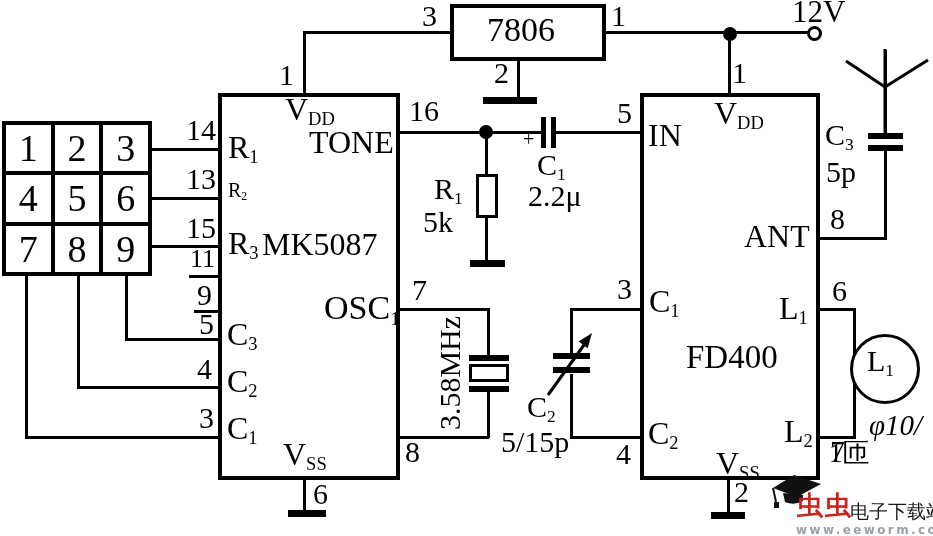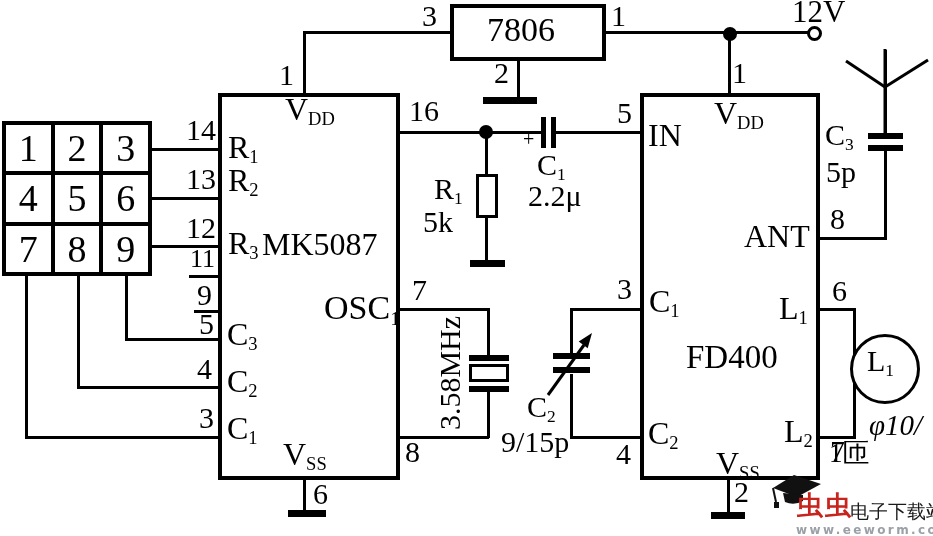--- a/index.html
+++ b/index.html
@@ -80,35 +80,36 @@
   <div class="lbl" style="left:487px;top:13px;font-size:34px">7806</div>
   <div class="lbl" style="left:422px;top:1px;font-size:30px">3</div>
   <div class="lbl" style="left:611px;top:1px;font-size:30px">1</div>
   <div class="lbl" style="left:494px;top:58px;font-size:30px">2</div>
   <div class="gnd" style="left:483px;top:97px;width:54px"></div>
   <div class="dot" style="left:723px;top:27px"></div>
   <div class="ring" style="left:807px;top:26px"></div>
   <div class="lbl" style="left:792px;top:-4px;font-size:31px">12V</div>
 
   <div class="lbl" style="left:285px;top:93px;font-size:32px"><span>V</span><span class="sb">DD</span></div>
+  <div class="lbl" style="left:309px;top:126px;font-size:32px">TONE</div>
   <div class="lbl" style="left:228px;top:131px;font-size:32px"><span>R</span><span class="sb">1</span></div>
-  <div class="lbl" style="left:228px;top:164px;font-size:32px"><span>R</span><span class="sb">2</span></div>
+  <div class="lbl" style="left:228px;top:180px;font-size:20px"><span>R</span><span class="sb">2</span></div>
   <div class="lbl" style="left:228px;top:227px;font-size:32px"><span>R</span><span class="sb">3</span></div>
   <div class="lbl" style="left:262px;top:228px;font-size:32px">MK5087</div>
   <div class="lbl" style="left:227px;top:318px;font-size:32px"><span>C</span><span class="sb">3</span></div>
   <div class="lbl" style="left:227px;top:365px;font-size:32px"><span>C</span><span class="sb">2</span></div>
   <div class="lbl" style="left:227px;top:412px;font-size:32px"><span>C</span><span class="sb">1</span></div>
   <div class="lbl" style="left:324px;top:291px;font-size:34px"><span>OSC</span><span class="sb">1</span></div>
   <div class="lbl" style="left:283px;top:438px;font-size:32px"><span>V</span><span class="sb">SS</span></div>
 
   <div class="lbl" style="left:279px;top:60px;font-size:30px">1</div>
   <div class="lbl" style="left:409px;top:96px;font-size:30px">16</div>
   <div class="lbl" style="left:186px;top:115px;font-size:30px">14</div>
   <div class="lbl" style="left:186px;top:164px;font-size:30px">13</div>
-  <div class="lbl" style="left:186px;top:213px;font-size:30px">12</div>
+  <div class="lbl" style="left:186px;top:213px;font-size:30px">15</div>
   <div class="lbl" style="left:190px;top:246px;font-size:26px">11</div>
   <div class="lbl" style="left:197px;top:280px;font-size:30px">9</div>
   <div class="lbl" style="left:199px;top:309px;font-size:30px">5</div>
   <div class="lbl" style="left:197px;top:354px;font-size:30px">4</div>
   <div class="lbl" style="left:199px;top:403px;font-size:30px">3</div>
   <div class="lbl" style="left:412px;top:275px;font-size:30px">7</div>
   <div class="lbl" style="left:405px;top:437px;font-size:30px">8</div>
   <div class="lbl" style="left:313px;top:479px;font-size:30px">6</div>
   <div class="gnd" style="left:288px;top:510px;width:38px"></div>
 
@@ -129,21 +130,21 @@
   <div class="ph" style="left:469px;top:386px;width:40px"></div>
   <div class="lbl" style="left:450px;top:373px;font-size:30px;transform:translate(-50%,-50%) rotate(-90deg)">3.58MHz</div>
 
   <div class="ph" style="left:553px;top:353px;width:37px"></div>
   <div class="ph" style="left:553px;top:367px;width:37px"></div>
   <svg style="position:absolute;left:538px;top:328px" width="60" height="76" viewBox="0 0 60 76">
     <line x1="10" y1="67" x2="46" y2="17" stroke="#000" stroke-width="3"></line>
     <polygon points="54,5 49.7,20.2 40.7,13.6" fill="#000"></polygon>
   </svg>
   <div class="lbl" style="left:527px;top:392px;font-size:30px"><span>C</span><span class="sb">2</span></div>
-  <div class="lbl" style="left:501px;top:427px;font-size:30px">9/15p</div>
+  <div class="lbl" style="left:501px;top:427px;font-size:30px">5/15p</div>
 
   <div class="lbl" style="left:648px;top:119px;font-size:32px">IN</div>
   <div class="lbl" style="left:714px;top:97px;font-size:32px"><span>V</span><span class="sb">DD</span></div>
   <div class="lbl" style="left:744px;top:220px;font-size:32px">ANT</div>
   <div class="lbl" style="left:649px;top:285px;font-size:32px"><span>C</span><span class="sb">1</span></div>
   <div class="lbl" style="left:779px;top:292px;font-size:32px"><span>L</span><span class="sb">1</span></div>
   <div class="lbl" style="left:686px;top:341px;font-size:33px">FD400</div>
   <div class="lbl" style="left:648px;top:417px;font-size:32px"><span>C</span><span class="sb">2</span></div>
   <div class="lbl" style="left:784px;top:415px;font-size:32px"><span>L</span><span class="sb">2</span></div>
   <div class="lbl" style="left:716px;top:447px;font-size:32px"><span>V</span><span class="sb">SS</span></div>

